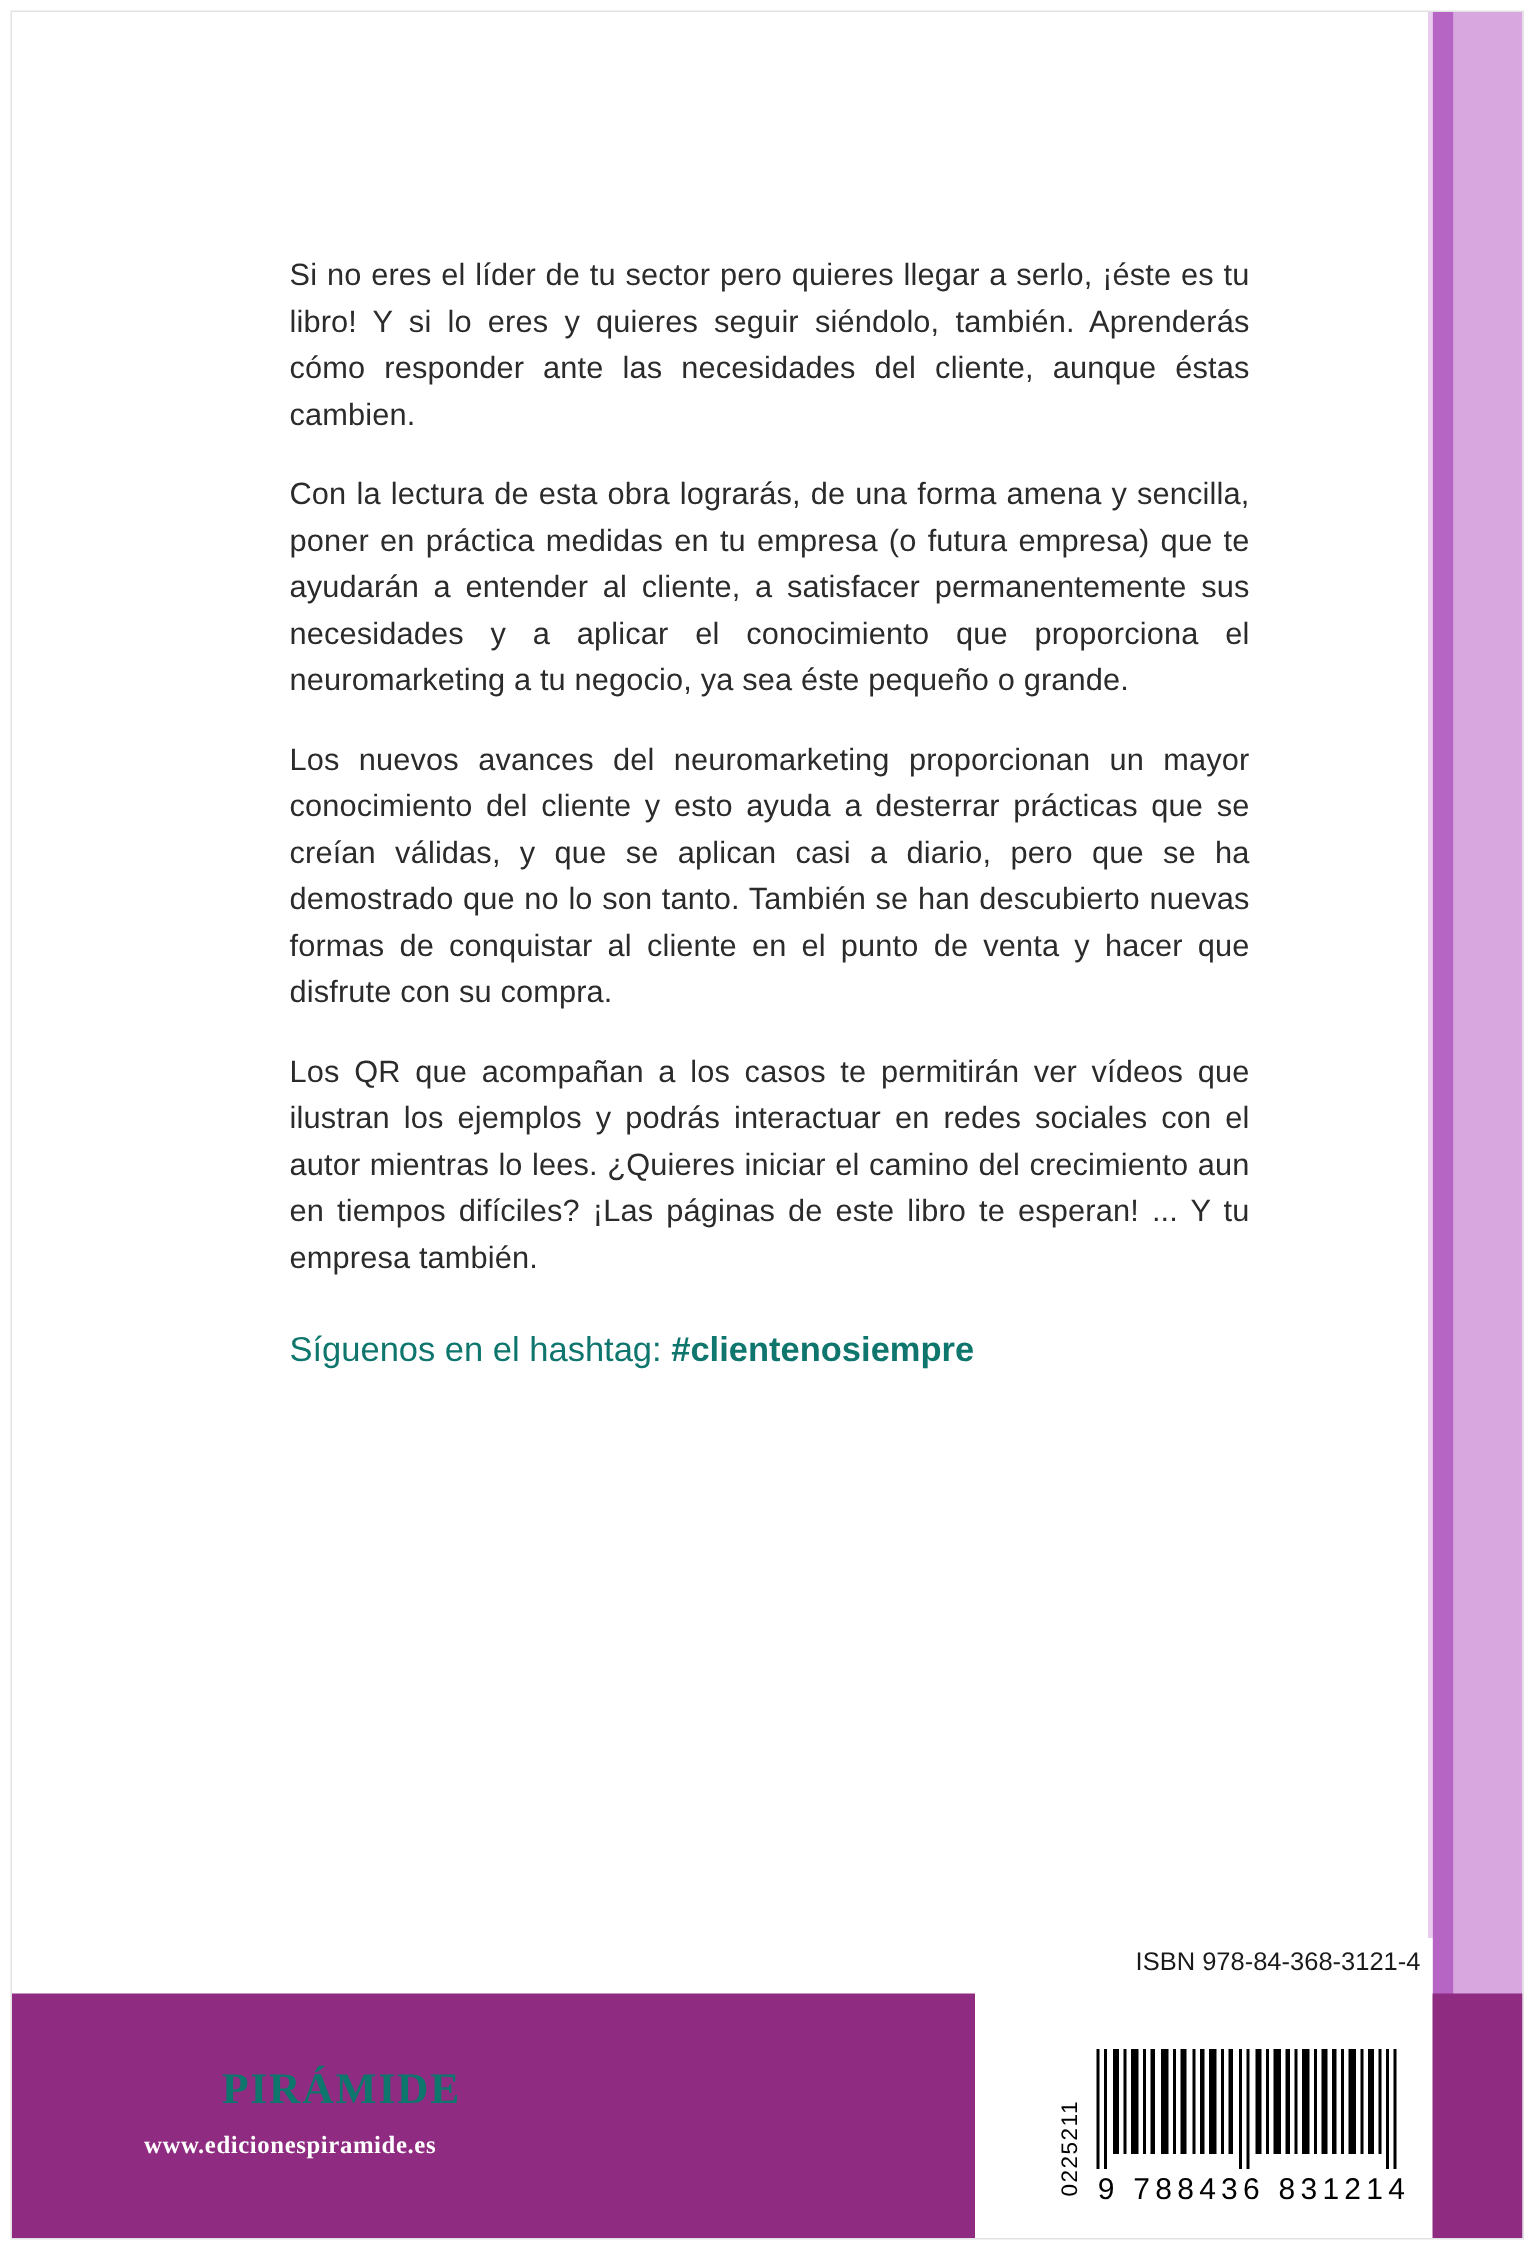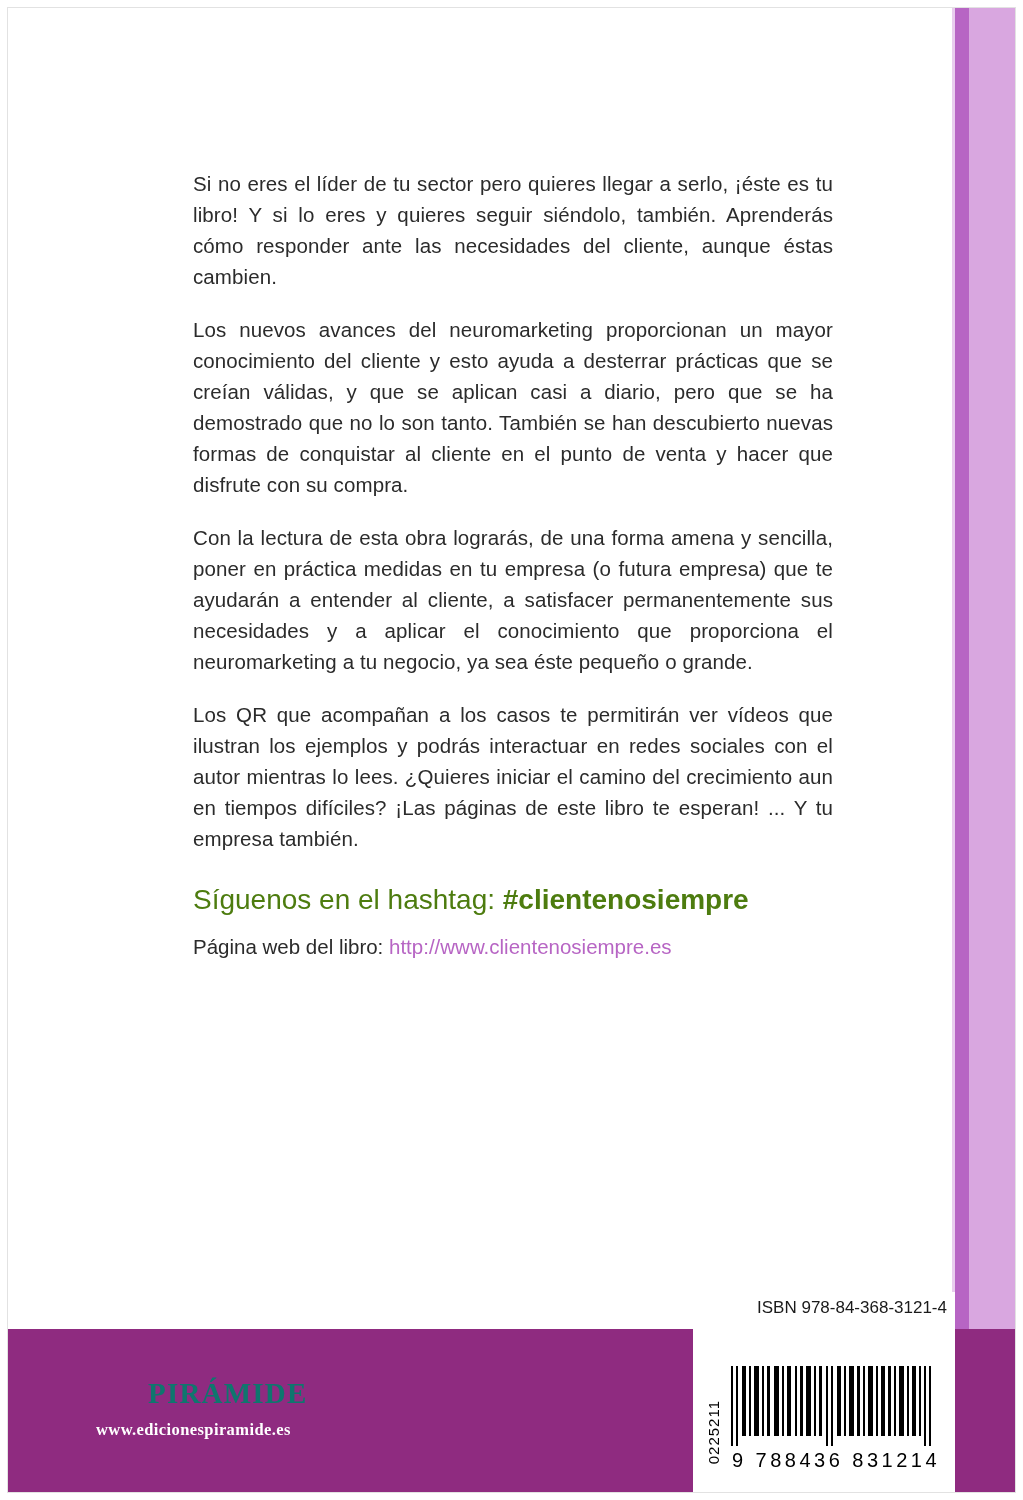--- a/index.html
+++ b/index.html
@@ -66,22 +66,22 @@
     font-size: 20.5px;
     line-height: 31px;
     text-align: justify;
     margin: 0 0 22px 0;
     letter-spacing: 0.1px;
   }
   .para:last-of-type {
     margin-bottom: 0;
   }
   .hashtag-line {
-    color: #4d7c0f;
-    font-size: 28px;
+    color: #0f766e;
+    font-size: 23px;
     line-height: 31px;
     margin: 30px 0 16px 0;
   }
   .hashtag {
     font-weight: bold;
   }
   .web-line {
     color: #2b2b2b;
     font-size: 20.5px;
     line-height: 31px;
@@ -117,21 +117,21 @@
     font-family: "Liberation Serif", serif;
     font-size: 16.5px;
     font-weight: bold;
     letter-spacing: 0.4px;
   }
   
   .isbn-block {
     position: absolute;
     right: 60px;
     bottom: 0;
-    width: 262px;
+    width: 305px;
     height: 200px;
     background: #ffffff;
   }
   .isbn-text {
     position: absolute;
     right: 8px;
     top: 6px;
     font-size: 17px;
     color: #1a1a1a;
     white-space: nowrap;
@@ -179,31 +179,28 @@
 
 <div class="page">
   <div class="cover">
 
     <div class="spine-light"></div>
     <div class="spine-dark"></div>
     <div class="spine-hair"></div>
 
     <div class="text-col">
       <p class="para">Si no eres el líder de tu sector pero quieres llegar a serlo, ¡éste es tu libro! Y si lo eres y quieres seguir siéndolo, también. Aprenderás cómo responder ante las necesidades del cliente, aunque éstas cambien.</p>
+      <p class="para">Con la lectura de esta obra lograrás, de una forma amena y sencilla, poner en práctica medidas en tu empresa (o futura empresa) que te ayudarán a entender al cliente, a satisfacer permanentemente sus necesidades y a aplicar el conocimiento que proporciona el neuromarketing a tu negocio, ya sea éste pequeño o grande.</p>
       <p class="para">Los nuevos avances del neuromarketing proporcionan un mayor conocimiento del cliente y esto ayuda a desterrar prácticas que se creían válidas, y que se aplican casi a diario, pero que se ha demostrado que no lo son tanto. También se han descubierto nuevas formas de conquistar al cliente en el punto de venta y hacer que disfrute con su compra.</p>
-      <p class="para">Con la lectura de esta obra lograrás, de una forma amena y sencilla, poner en práctica medidas en tu empresa (o futura empresa) que te ayudarán a entender al cliente, a satisfacer permanentemente sus necesidades y a aplicar el conocimiento que proporciona el neuromarketing a tu negocio, ya sea éste pequeño o grande.</p>
       <p class="para">Los QR que acompañan a los casos te permitirán ver vídeos que ilustran los ejemplos y podrás interactuar en redes sociales con el autor mientras lo lees. ¿Quieres iniciar el camino del crecimiento aun en tiempos difíciles? ¡Las páginas de este libro te esperan! ... Y tu empresa también.</p>
 
       <div class="hashtag-line">
         <span>Síguenos en el hashtag: </span><span class="hashtag">#clientenosiempre</span>
       </div>
 
-      <div class="web-line">
-        <span>Página web del libro: </span><span class="web-url">http://www.clientenosiempre.es</span>
-      </div>
     </div>
 
     <div class="bottom-band"></div>
 
     <div class="publisher">PIRÁMIDE</div>
     <div class="publisher-url">www.edicionespiramide.es</div>
 
     <div class="isbn-block">
       <div class="isbn-text">ISBN 978-84-368-3121-4</div>
       <div class="barcode-wrap">

